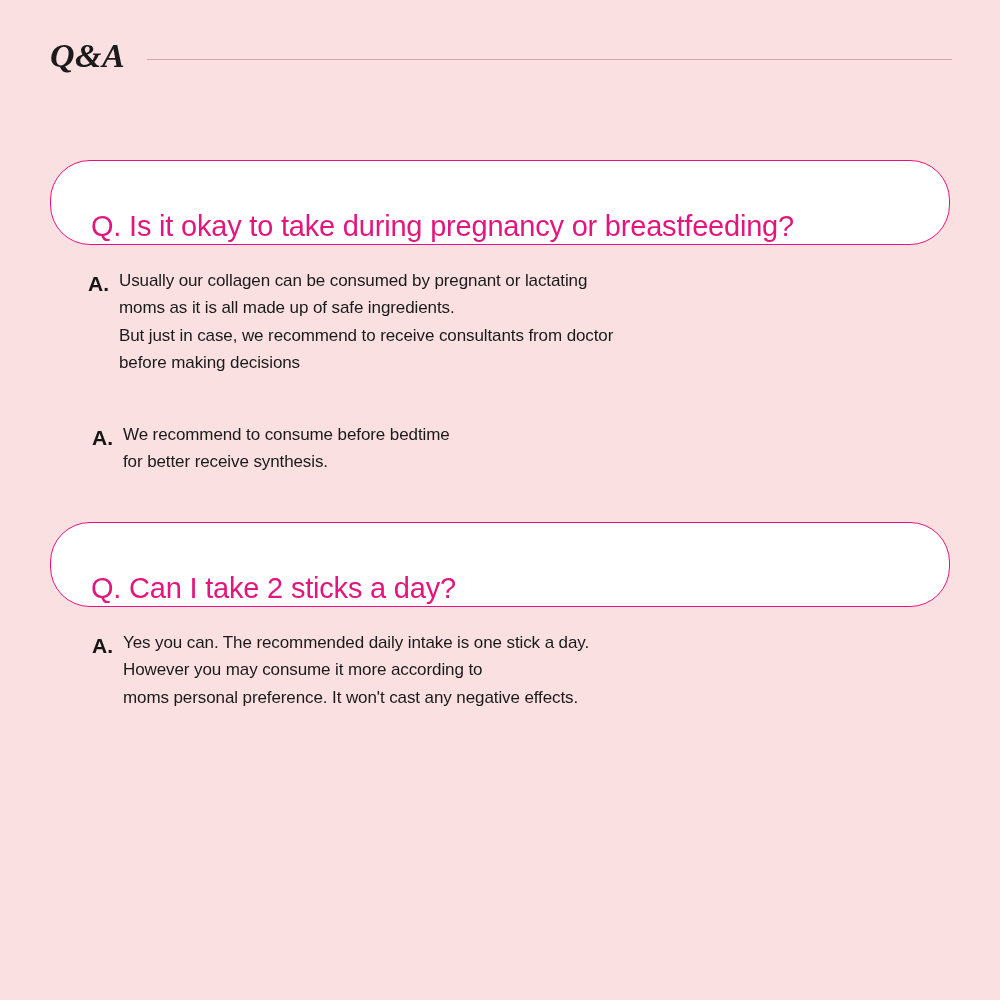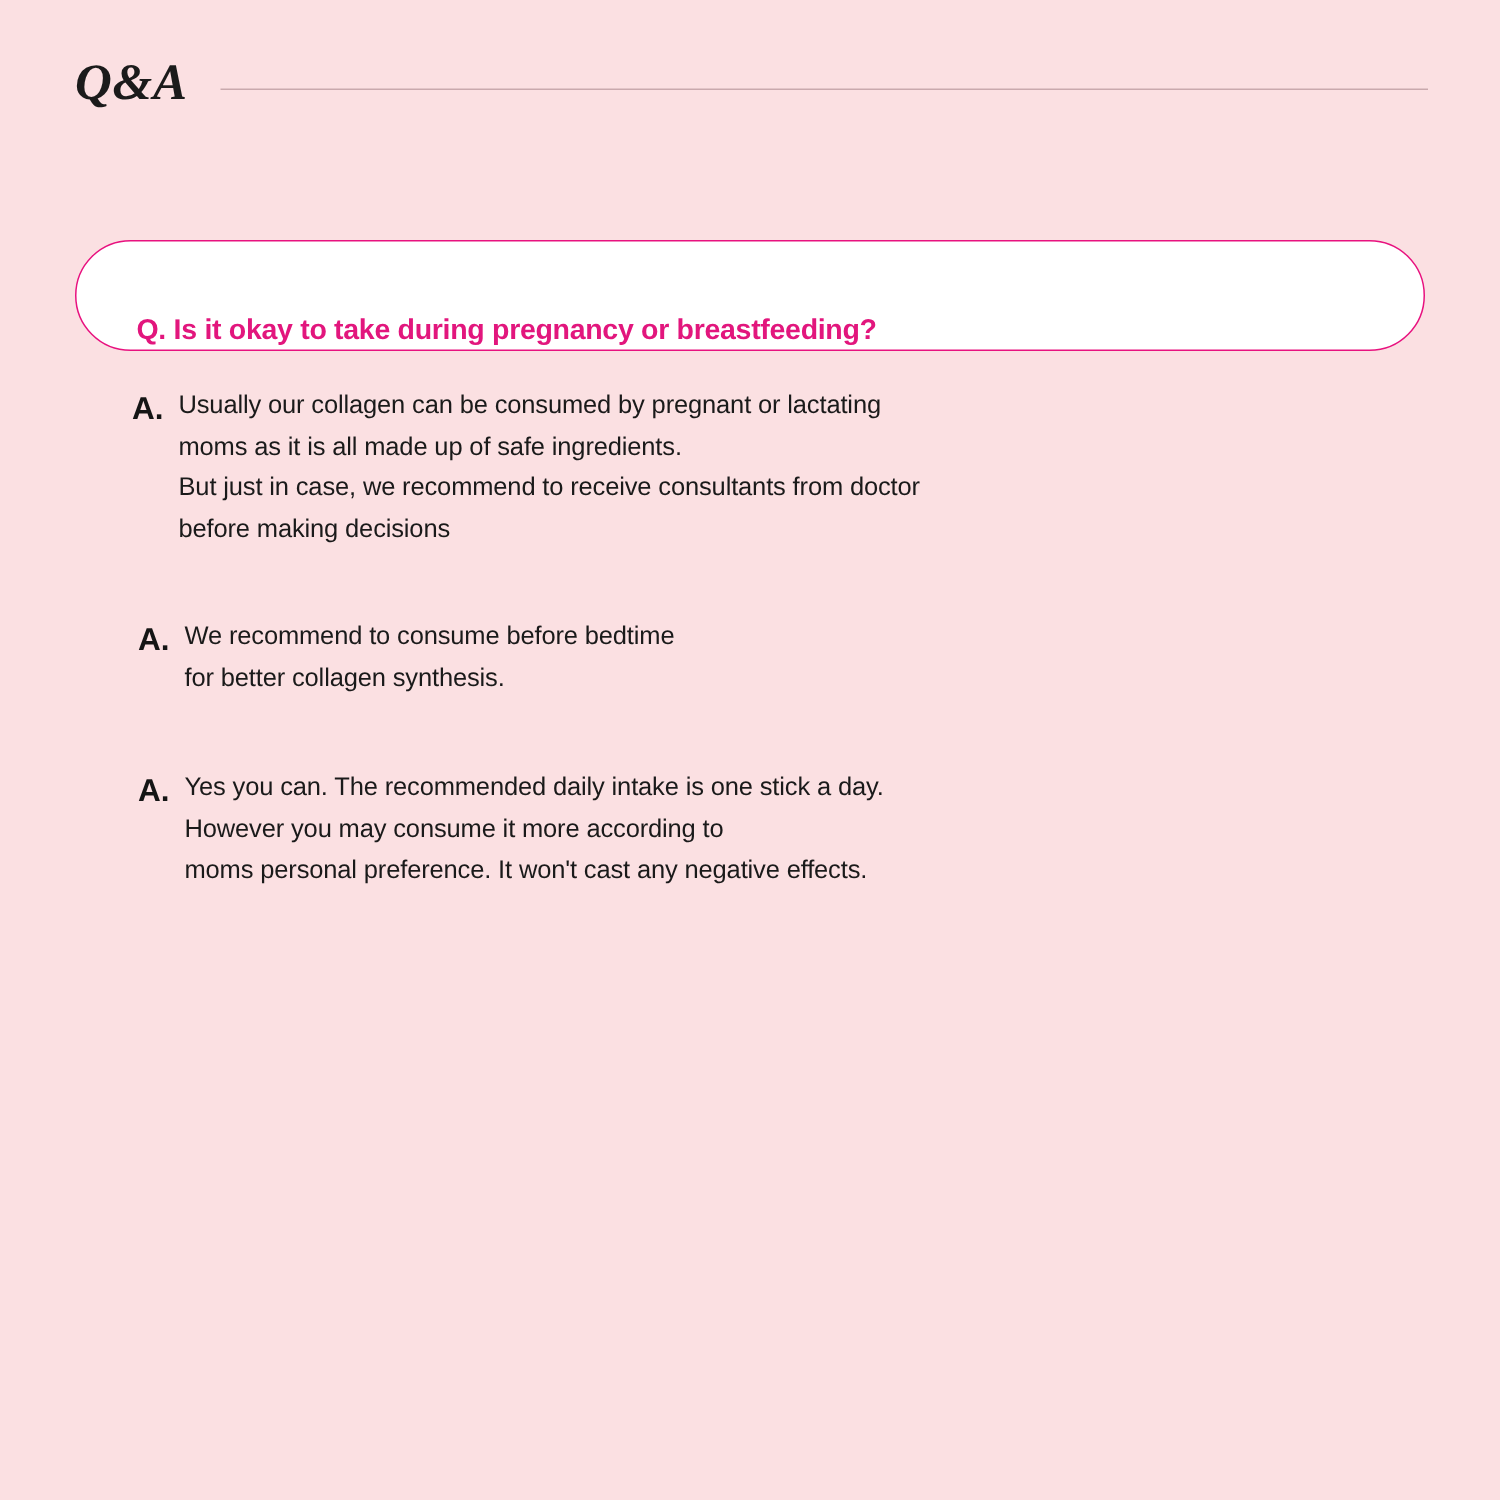--- a/index.html
+++ b/index.html
@@ -62,22 +62,22 @@
     width: 900px;
     min-height: 72px;
     background: #ffffff;
     border: 1.5px solid #e8127f;
     border-radius: 40px;
     display: flex;
     align-items: center;
     padding: 0 40px;
   }
   .question-text {
-    font-size: 19px;
-    font-weight: bold;
+    font-size: 29px;
+    font-weight: normal;
     color: #e2167d;
     letter-spacing: -0.2px;
     line-height: 1.2;
     margin-top: 48px;
   }
   .answer {
     display: flex;
     align-items: flex-start;
     margin-top: 22px;
     padding-left: 38px;
@@ -127,25 +127,28 @@
 moms as it is all made up of safe ingredients.
 But just in case, we recommend to receive consultants from doctor
 before making decisions</span>
       </div>
     </div>
 
     <div class="qa-item item-1">
       <div class="answer">
         <span class="answer-label">A.</span>
         <span class="answer-text">We recommend to consume before bedtime
-for better collagen synthesis.</span>
+for better receive synthesis.</span>
       </div>
     </div>
 
     <div class="qa-item item-2">
+      <div class="question">
+        <span class="question-text">Q.  Can I take 2 sticks a day?</span>
+      </div>
       <div class="answer">
         <span class="answer-label">A.</span>
         <span class="answer-text">Yes you can. The recommended daily intake is one stick a day.
 However you may consume it more according to
 moms personal preference. It won't cast any negative effects.</span>
       </div>
     </div>
 
   </div>
 </div>

